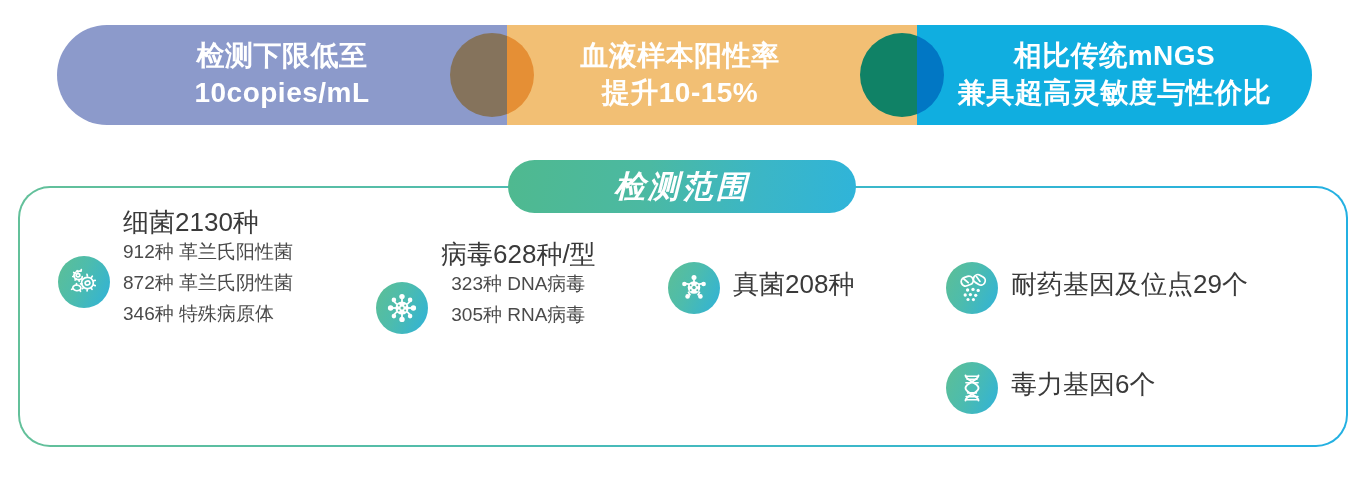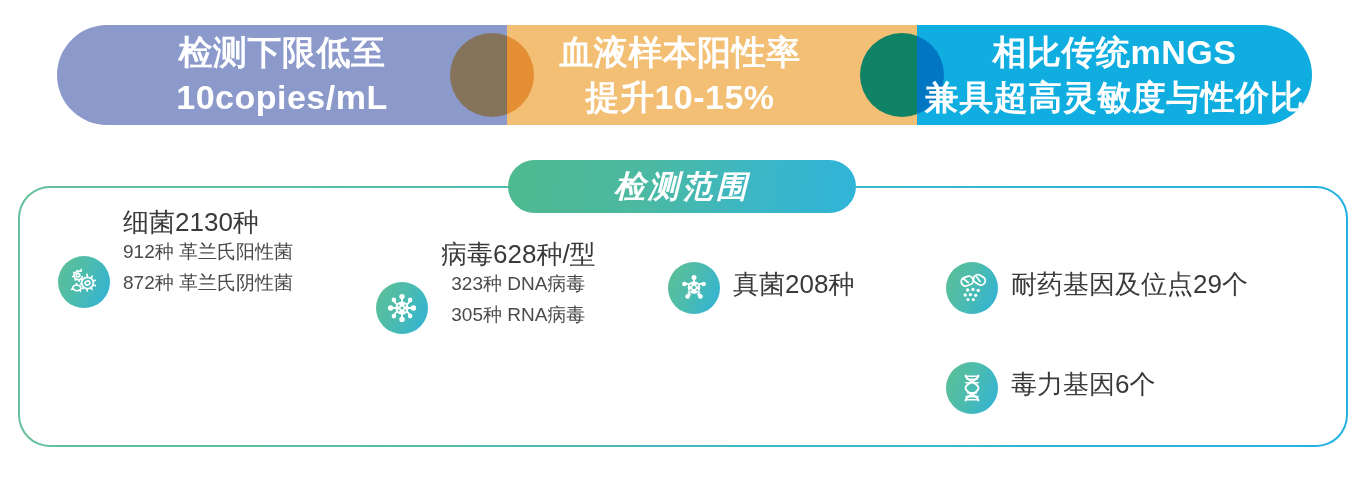--- a/index.html
+++ b/index.html
@@ -50,21 +50,21 @@
   .band-text {
     position: absolute;
     top: 0;
     height: 100%;
     display: flex;
     flex-direction: column;
     align-items: center;
     justify-content: center;
     color: #ffffff;
     font-weight: bold;
-    font-size: 34px;
+    font-size: 28px;
     line-height: 1.32;
     letter-spacing: 0.5px;
     text-align: center;
     z-index: 5;
     white-space: nowrap;
   }
   .bt-1 { left: 0;     width: 450px; }
   .bt-2 { left: 450px; width: 346px; }
   .bt-3 { left: 860px; width: 395px; }
 
@@ -224,20 +224,21 @@
           <ellipse cx="20.5" cy="18.0" rx="2.4" ry="2.0" transform="rotate(-12 20.5 18)"></ellipse>
           <path d="M6.3 21.3c2.0-1.7 5.0-1.7 6.8 0.1 1.3 1.3 0.9 3.2-0.9 3.9-2.2 0.9-4.9 0.1-6.0-1.6-0.5-0.8-0.4-1.8 0.1-2.4z"></path>
           <path d="M9.5 19.9l0.0-1.3M6.0 23.8l-1.4 0.5M12.9 25.0l0.6 1.3"></path>
         </g>
       </svg>
     </div>
     <div class="item-texts">
       <span class="item-title">细菌2130种</span>
       <span class="item-sub">912种 革兰氏阳性菌</span>
       <span class="item-sub">872种 革兰氏阴性菌</span>
+      <span class="item-sub">346种 特殊病原体</span>
     </div>
   </div>
 
   <div class="item item-virus">
     <div class="icon-circle">
       <svg width="32" height="32" viewBox="0 0 32 32">
         <g fill="#ffffff">
           <circle cx="16" cy="16" r="6.6"></circle>
           <circle cx="16" cy="4.6" r="2.7"></circle>
           <circle cx="16" cy="27.4" r="2.7"></circle>

